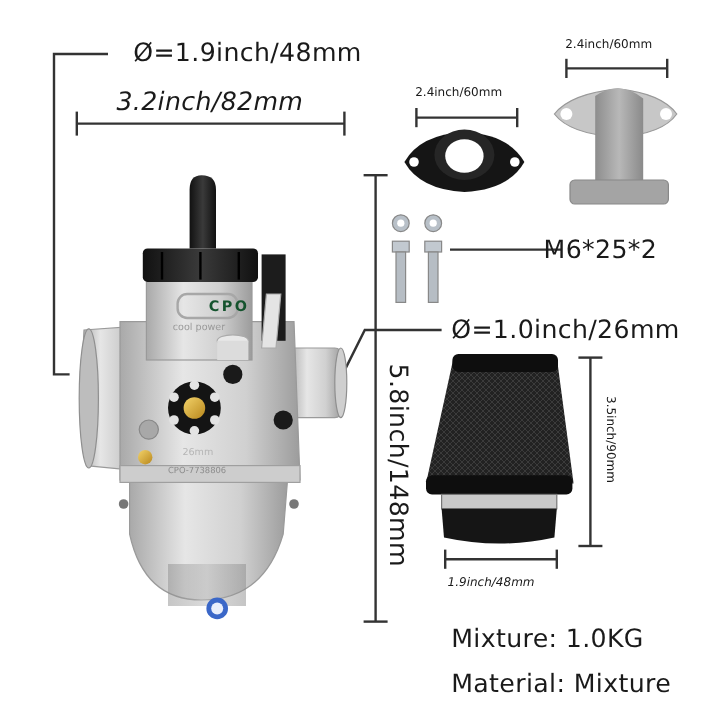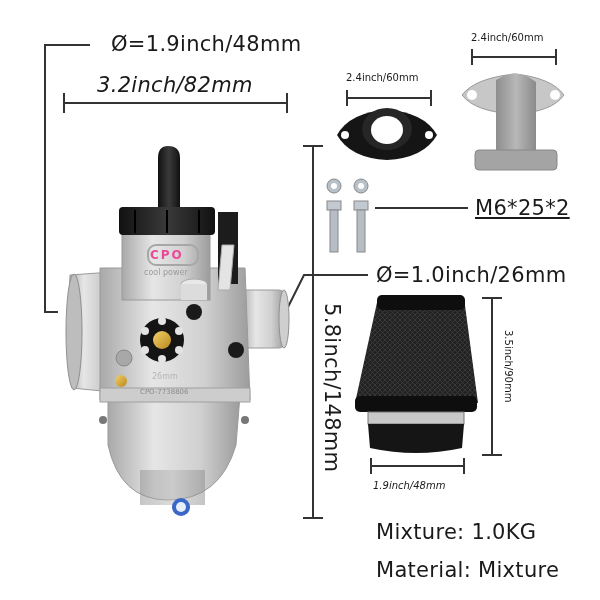--- a/index.html
+++ b/index.html
@@ -174,26 +174,26 @@
     <path d="M368 424 L464 424 L462 448 Q416 458 370 448 Z" fill="#151515"></path>
   </g>
 </svg>
 
 <div class="lbl big" style="left:91px;top:32px;margin-left:20px;">Ø=1.9inch/48mm</div>
 <div class="lbl big" style="left:97px;top:73px;font-style:italic;">3.2inch/82mm</div>
 
 <div class="lbl small" style="left:346px;top:72px;">2.4inch/60mm</div>
 <div class="lbl small" style="left:471px;top:32px;">2.4inch/60mm</div>
 
-<div class="lbl big" style="left:475px;top:196px;text-decoration:underline;">M6*25*2</div>
+<div class="lbl big" style="left:453px;top:196px;">M6*25*2</div>
 <div class="lbl big" style="left:376px;top:263px;">Ø=1.0inch/26mm</div>
 
 <div class="vtext big" style="left:320px;top:303px;">5.8inch/148mm</div>
 <div class="vtext small" style="left:503px;top:330px;">3.5inch/90mm</div>
 <div class="lbl small" style="left:373px;top:480px;font-style:italic;">1.9inch/48mm</div>
 
-<div class="lbl" style="left:150px;top:248px;font-size:12px;color:#ec4899;font-weight:bold;letter-spacing:2px;">CPO</div>
+<div class="lbl" style="left:150px;top:248px;font-size:12px;color:#14532d;font-weight:bold;letter-spacing:2px;padding-left:24px;">CPO</div>
 <div class="lbl" style="left:144px;top:268px;font-size:8px;color:#9a9a9a;text-align:center;">cool power</div>
 <div class="lbl" style="left:152px;top:372px;font-size:8px;color:#b5b5b5;">26mm</div>
 <div class="lbl" style="left:140px;top:388px;font-size:7px;color:#8c8c8c;">CPO-7738806</div>
 
 <div class="lbl big" style="left:376px;top:520px;">Mixture: 1.0KG</div>
 <div class="lbl big" style="left:376px;top:558px;">Material: Mixture</div>
 
 </body></html>

